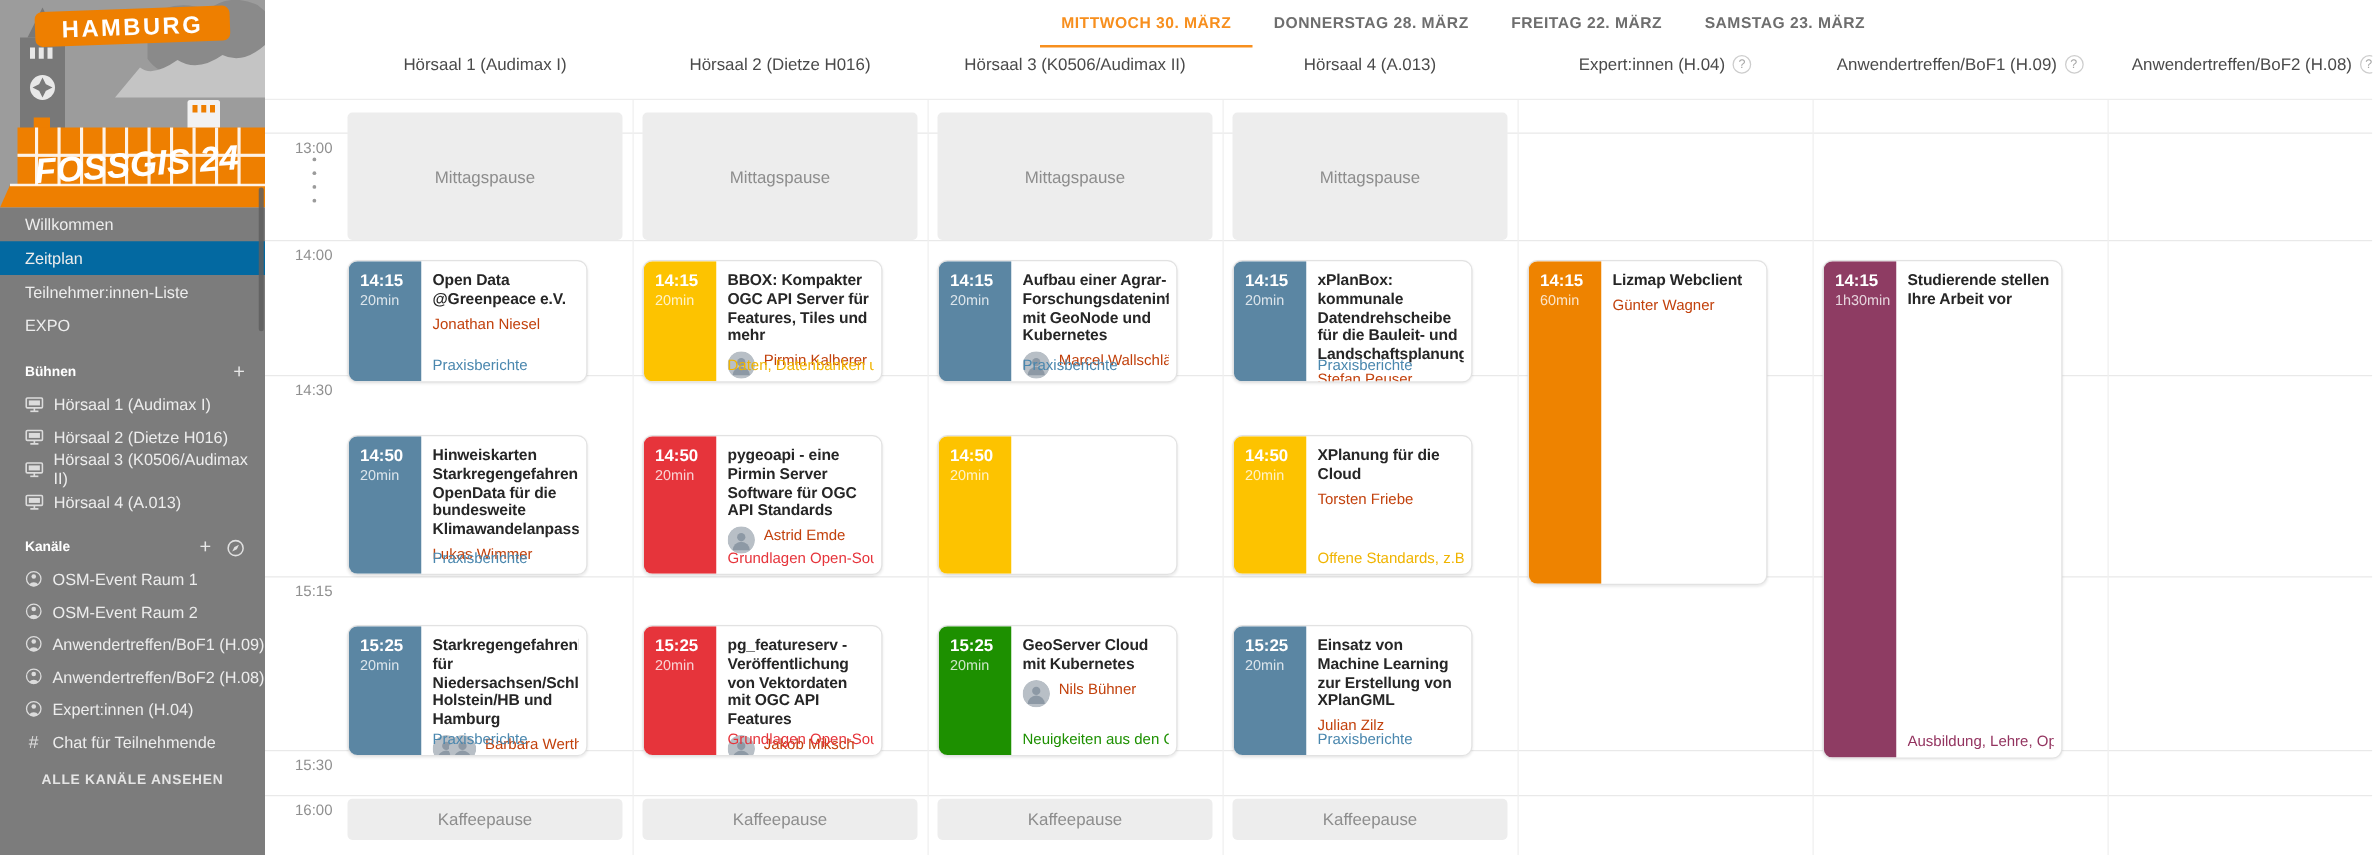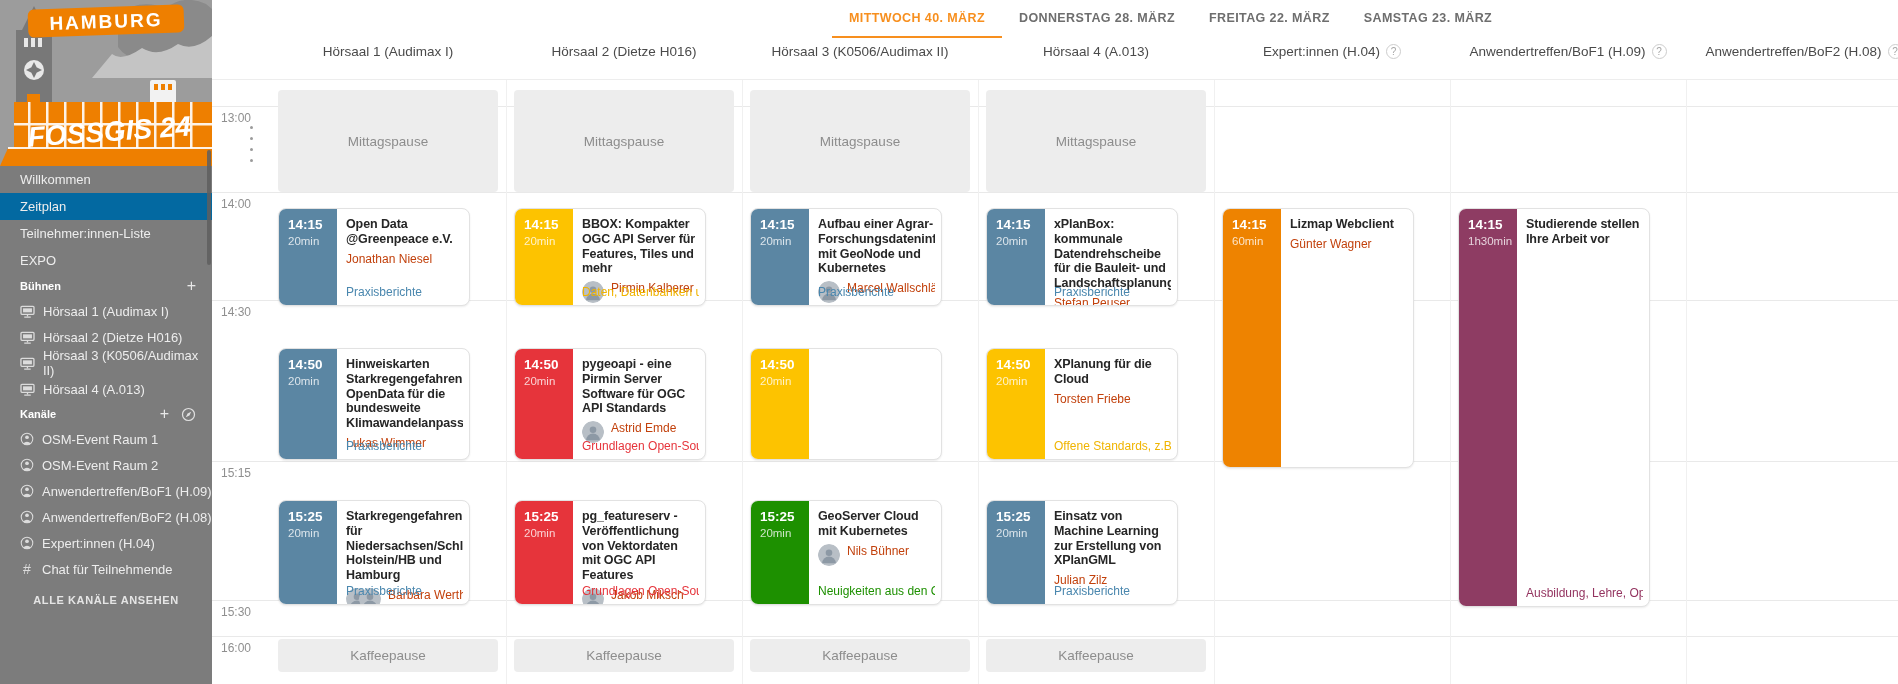--- a/index.html
+++ b/index.html
@@ -5,21 +5,21 @@
   html,body{margin:0;padding:0;width:1898px;height:684px;overflow:hidden;
     background:#fff;font-family:"Liberation Sans",sans-serif;}
   .app{display:flex;width:1898px;height:684px;}
 
   
   .sidebar{position:relative;flex:none;width:212px;height:684px;background:#7c7c7c;overflow:hidden;}
   .logo{position:relative;height:166px;background:#9c9c9c;}
   .nav-item{height:27px;display:flex;align-items:center;padding-left:20px;
     font-size:13px;color:#ededed;cursor:pointer;}
   .nav-item.is-active{background:#0369a1;}
-  .sec-head{display:flex;align-items:center;height:24px;
+  .sec-head{display:flex;align-items:center;margin-top:12px;height:24px;
     padding:0 16px 0 20px;font-size:11px;font-weight:700;color:#fff;}
   .sec-icons{margin-left:auto;display:flex;align-items:center;gap:12px;}
   .i-plus{font-size:16px;font-weight:400;color:#e8e8e8;line-height:1;cursor:pointer;}
   .side-item{height:26px;display:flex;align-items:center;gap:8px;padding-left:20px;
     font-size:13px;color:#ededed;cursor:pointer;}
   .i-hash{font-size:14px;color:#dcdcdc;width:14px;text-align:center;}
   .all-channels{margin-top:6px;height:24px;display:flex;align-items:center;justify-content:center;
     font-size:11px;font-weight:700;letter-spacing:.6px;color:#e5e5e5;cursor:pointer;}
   .dm-row{position:absolute;top:676px;left:0;right:0;height:27px;display:flex;align-items:center;
     padding:0 16px 0 18px;font-size:12px;font-weight:700;color:#fff;}
@@ -40,21 +40,21 @@
   .col-head{position:absolute;top:44px;width:236px;display:flex;align-items:center;
     justify-content:center;gap:6px;font-size:13.5px;color:#4a4a4a;white-space:nowrap;}
   .help{flex:none;width:15px;height:15px;border-radius:50%;border:1.5px solid #cdcdcd;
     color:#a5a5a5;font-size:10px;display:inline-flex;align-items:center;justify-content:center;
     cursor:pointer;box-sizing:border-box;}
   .header-line{position:absolute;left:0;right:0;top:79px;height:1px;background:#ededed;}
 
   .layer{position:absolute;left:0;top:0;right:0;bottom:0;}
   .time-row{position:absolute;left:0;right:0;height:30px;}
   .grid-line{position:absolute;left:0;right:0;top:0;height:1px;background:#e9e9e9;}
-  .time-label{position:absolute;left:9px;top:5px;font-size:12px;color:#8f8f8f;}
+  .time-label{position:absolute;left:24px;top:5px;font-size:12px;color:#8f8f8f;}
   .collapse-dots{position:absolute;left:38px;top:126px;display:flex;flex-direction:column;gap:8px;}
   .collapse-dots i{width:3px;height:3px;border-radius:50%;background:#9b9b9b;}
   .vsep{position:absolute;top:80px;bottom:0;width:1px;background:#f0f0f0;}
 
   .break{position:absolute;width:220px;background:#ededed;border-radius:4px;
     display:flex;align-items:center;justify-content:center;
     font-size:13.5px;color:#8d8d8d;box-sizing:border-box;}
 
   .card{position:absolute;width:192px;background:#fff;border:1px solid #e2e2e2;border-radius:8px;
     box-shadow:0 1px 2px rgba(0,0,0,.08);display:flex;overflow:hidden;box-sizing:border-box;cursor:pointer;}
@@ -259,21 +259,21 @@
     <div class="dm-row">
       <span>Direktnachrichten</span>
       <span class="i-plus">+</span>
     </div>
 
     <div class="side-scroll"></div>
   </aside>
 
   <main class="main">
     <div class="tabs">
-        <div class="tab is-active">MITTWOCH 40. MÄRZ</div>
+        <div class="tab is-active">MITTWOCH 30. MÄRZ</div>
         <div class="tab">DONNERSTAG 28. MÄRZ</div>
         <div class="tab">FREITAG 22. MÄRZ</div>
         <div class="tab">SAMSTAG 23. MÄRZ</div>
       </div>
 
     <div class="col-headers">
         <div class="col-head" style="left: 58px;">
     <span>Hörsaal 1 (Audimax I)</span>
 
   </div>

